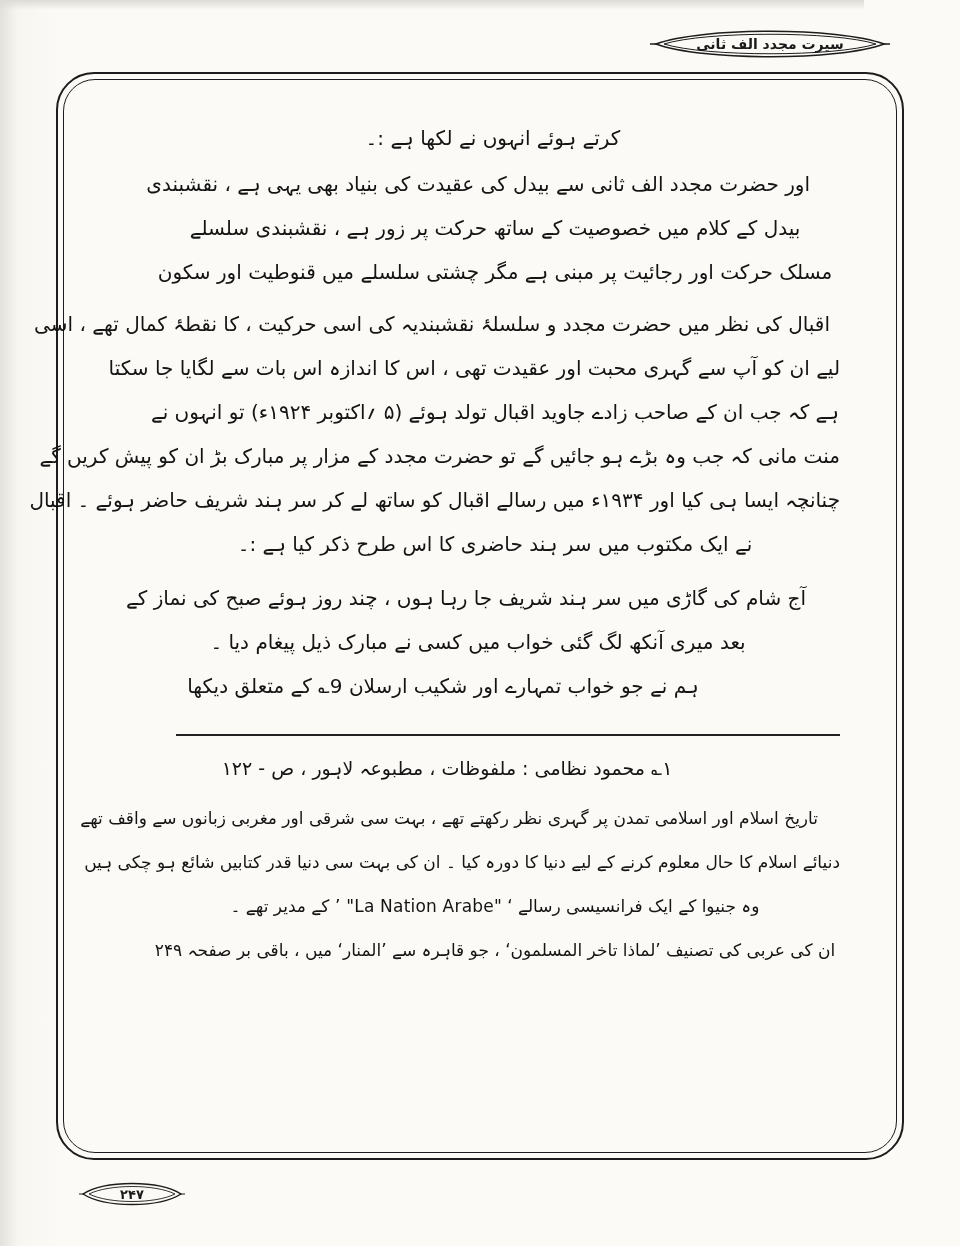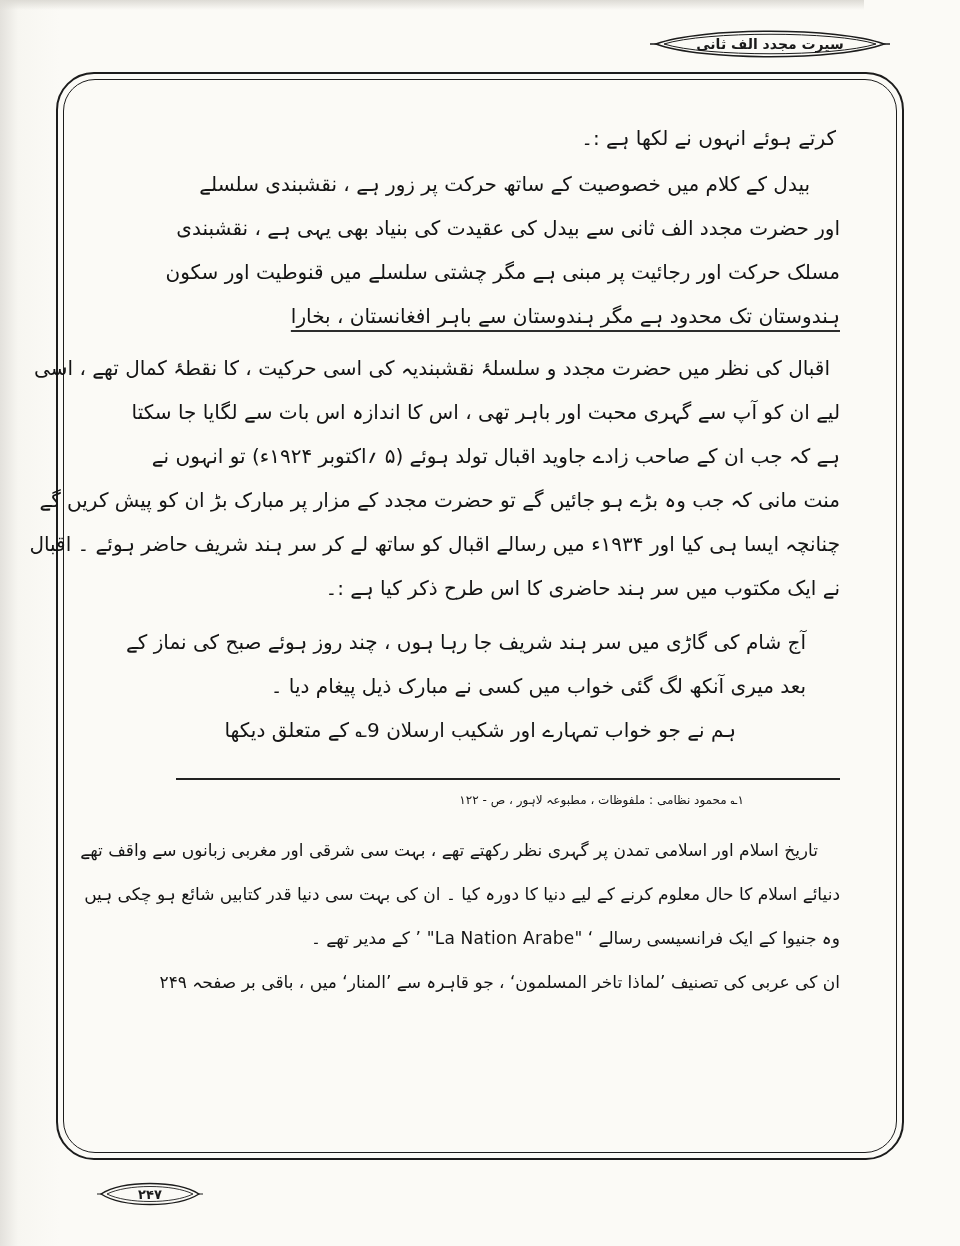--- a/index.html
+++ b/index.html
@@ -47,29 +47,29 @@
   .cartouche .c-label {
     position: relative;
     z-index: 2;
     direction: rtl;
     font-weight: bold;
     color: #1a1a1a;
     white-space: nowrap;
   }
   .cartouche.top { left: 650px; top: 24px; width: 240px; height: 40px; }
   .cartouche.top .c-label { font-size: 14px; }
-  .cartouche.bottom { left: 97px; top: 1176px; width: 106px; height: 36px; }
+  .cartouche.bottom { left: 79px; top: 1176px; width: 106px; height: 36px; }
   .cartouche.bottom .c-label { font-size: 13px; }
   
   .text-col {
     position: absolute;
     left: 150px; top: 116px;
     width: 690px;
     direction: rtl;
-    text-align: right;
+    text-align: center;
   }
   .line {
     white-space: nowrap;
     font-size: 20px;
     line-height: 44px;
     font-weight: 500;
     letter-spacing: 0.2px;
   }
   .intro { padding-right: 4px; }
   .quote1 { margin-top: 2px; }
@@ -84,23 +84,23 @@
   .para2 .line:first-child { padding-right: 10px; }
   .quote2 { margin-top: 10px; padding-right: 34px; }
   .quote2 .line:last-child { padding-right: 70px; }
   
   .fn-sep {
     margin-top: 26px;
     width: 664px;
     border-top: 2px solid #222;
   }
   .fn1 {
-    margin-top: 2px;
+    margin-top: 14px;
     padding-right: 96px;
-    font-size: 12px;
+    font-size: 19px;
     line-height: 36px;
     white-space: nowrap;
   }
   .fn2 { margin-top: 10px; }
   .fn2 .line {
     font-size: 17px;
     line-height: 44px;
     font-weight: 500;
   }
   .fn2 .line:first-child { padding-right: 22px; }
@@ -123,29 +123,28 @@
 
   <div class="frame-a">
     <div class="frame-b"></div>
   </div>
 
   <div class="text-col">
 
     <div class="line intro">کرتے ہوئے انہوں نے لکھا ہے :۔</div>
 
     <div class="quote1">
+      <div class="line">اور حضرت مجدد الف ثانی سے بیدل کی عقیدت کی بنیاد بھی یہی ہے ، نقشبندی</div>
       <div class="line">بیدل کے کلام میں خصوصیت کے ساتھ حرکت پر زور ہے ، نقشبندی سلسلے</div>
-      <div class="line">اور حضرت مجدد الف ثانی سے بیدل کی عقیدت کی بنیاد بھی یہی ہے ، نقشبندی</div>
       <div class="line">مسلک حرکت اور رجائیت پر مبنی ہے مگر چشتی سلسلے میں قنوطیت اور سکون</div>
-      <div class="line u">ہندوستان تک محدود ہے مگر ہندوستان سے باہر افغانستان ، بخارا</div>
     </div>
 
     <div class="para2">
       <div class="line">اقبال کی نظر میں حضرت مجدد و سلسلۂ نقشبندیہ کی اسی حرکیت ، کا نقطۂ کمال تھے ، اسی</div>
-      <div class="line">لیے ان کو آپ سے گہری محبت اور باہر تھی ، اس کا اندازہ اس بات سے لگایا جا سکتا</div>
+      <div class="line">لیے ان کو آپ سے گہری محبت اور عقیدت تھی ، اس کا اندازہ اس بات سے لگایا جا سکتا</div>
       <div class="line">ہے کہ جب ان کے صاحب زادے جاوید اقبال تولد ہوئے (۵ ؍اکتوبر ۱۹۲۴ء) تو انہوں نے</div>
       <div class="line">منت مانی کہ جب وہ بڑے ہو جائیں گے تو حضرت مجدد کے مزار پر مبارک بڑ ان کو پیش کریں گے</div>
       <div class="line">چنانچہ ایسا ہی کیا اور ۱۹۳۴ء میں رسالے اقبال کو ساتھ لے کر سر ہند شریف حاضر ہوئے ۔ اقبال</div>
       <div class="line">نے ایک مکتوب میں سر ہند حاضری کا اس طرح ذکر کیا ہے :۔</div>
     </div>
 
     <div class="quote2">
       <div class="line">آج شام کی گاڑی میں سر ہند شریف جا رہا ہوں ، چند روز ہوئے صبح کی نماز کے</div>
       <div class="line">بعد میری آنکھ لگ گئی خواب میں کسی نے مبارک ذیل پیغام دیا ۔</div>
       <div class="line">ہم نے جو خواب تمہارے اور شکیب ارسلان 9؎ کے متعلق دیکھا</div>

